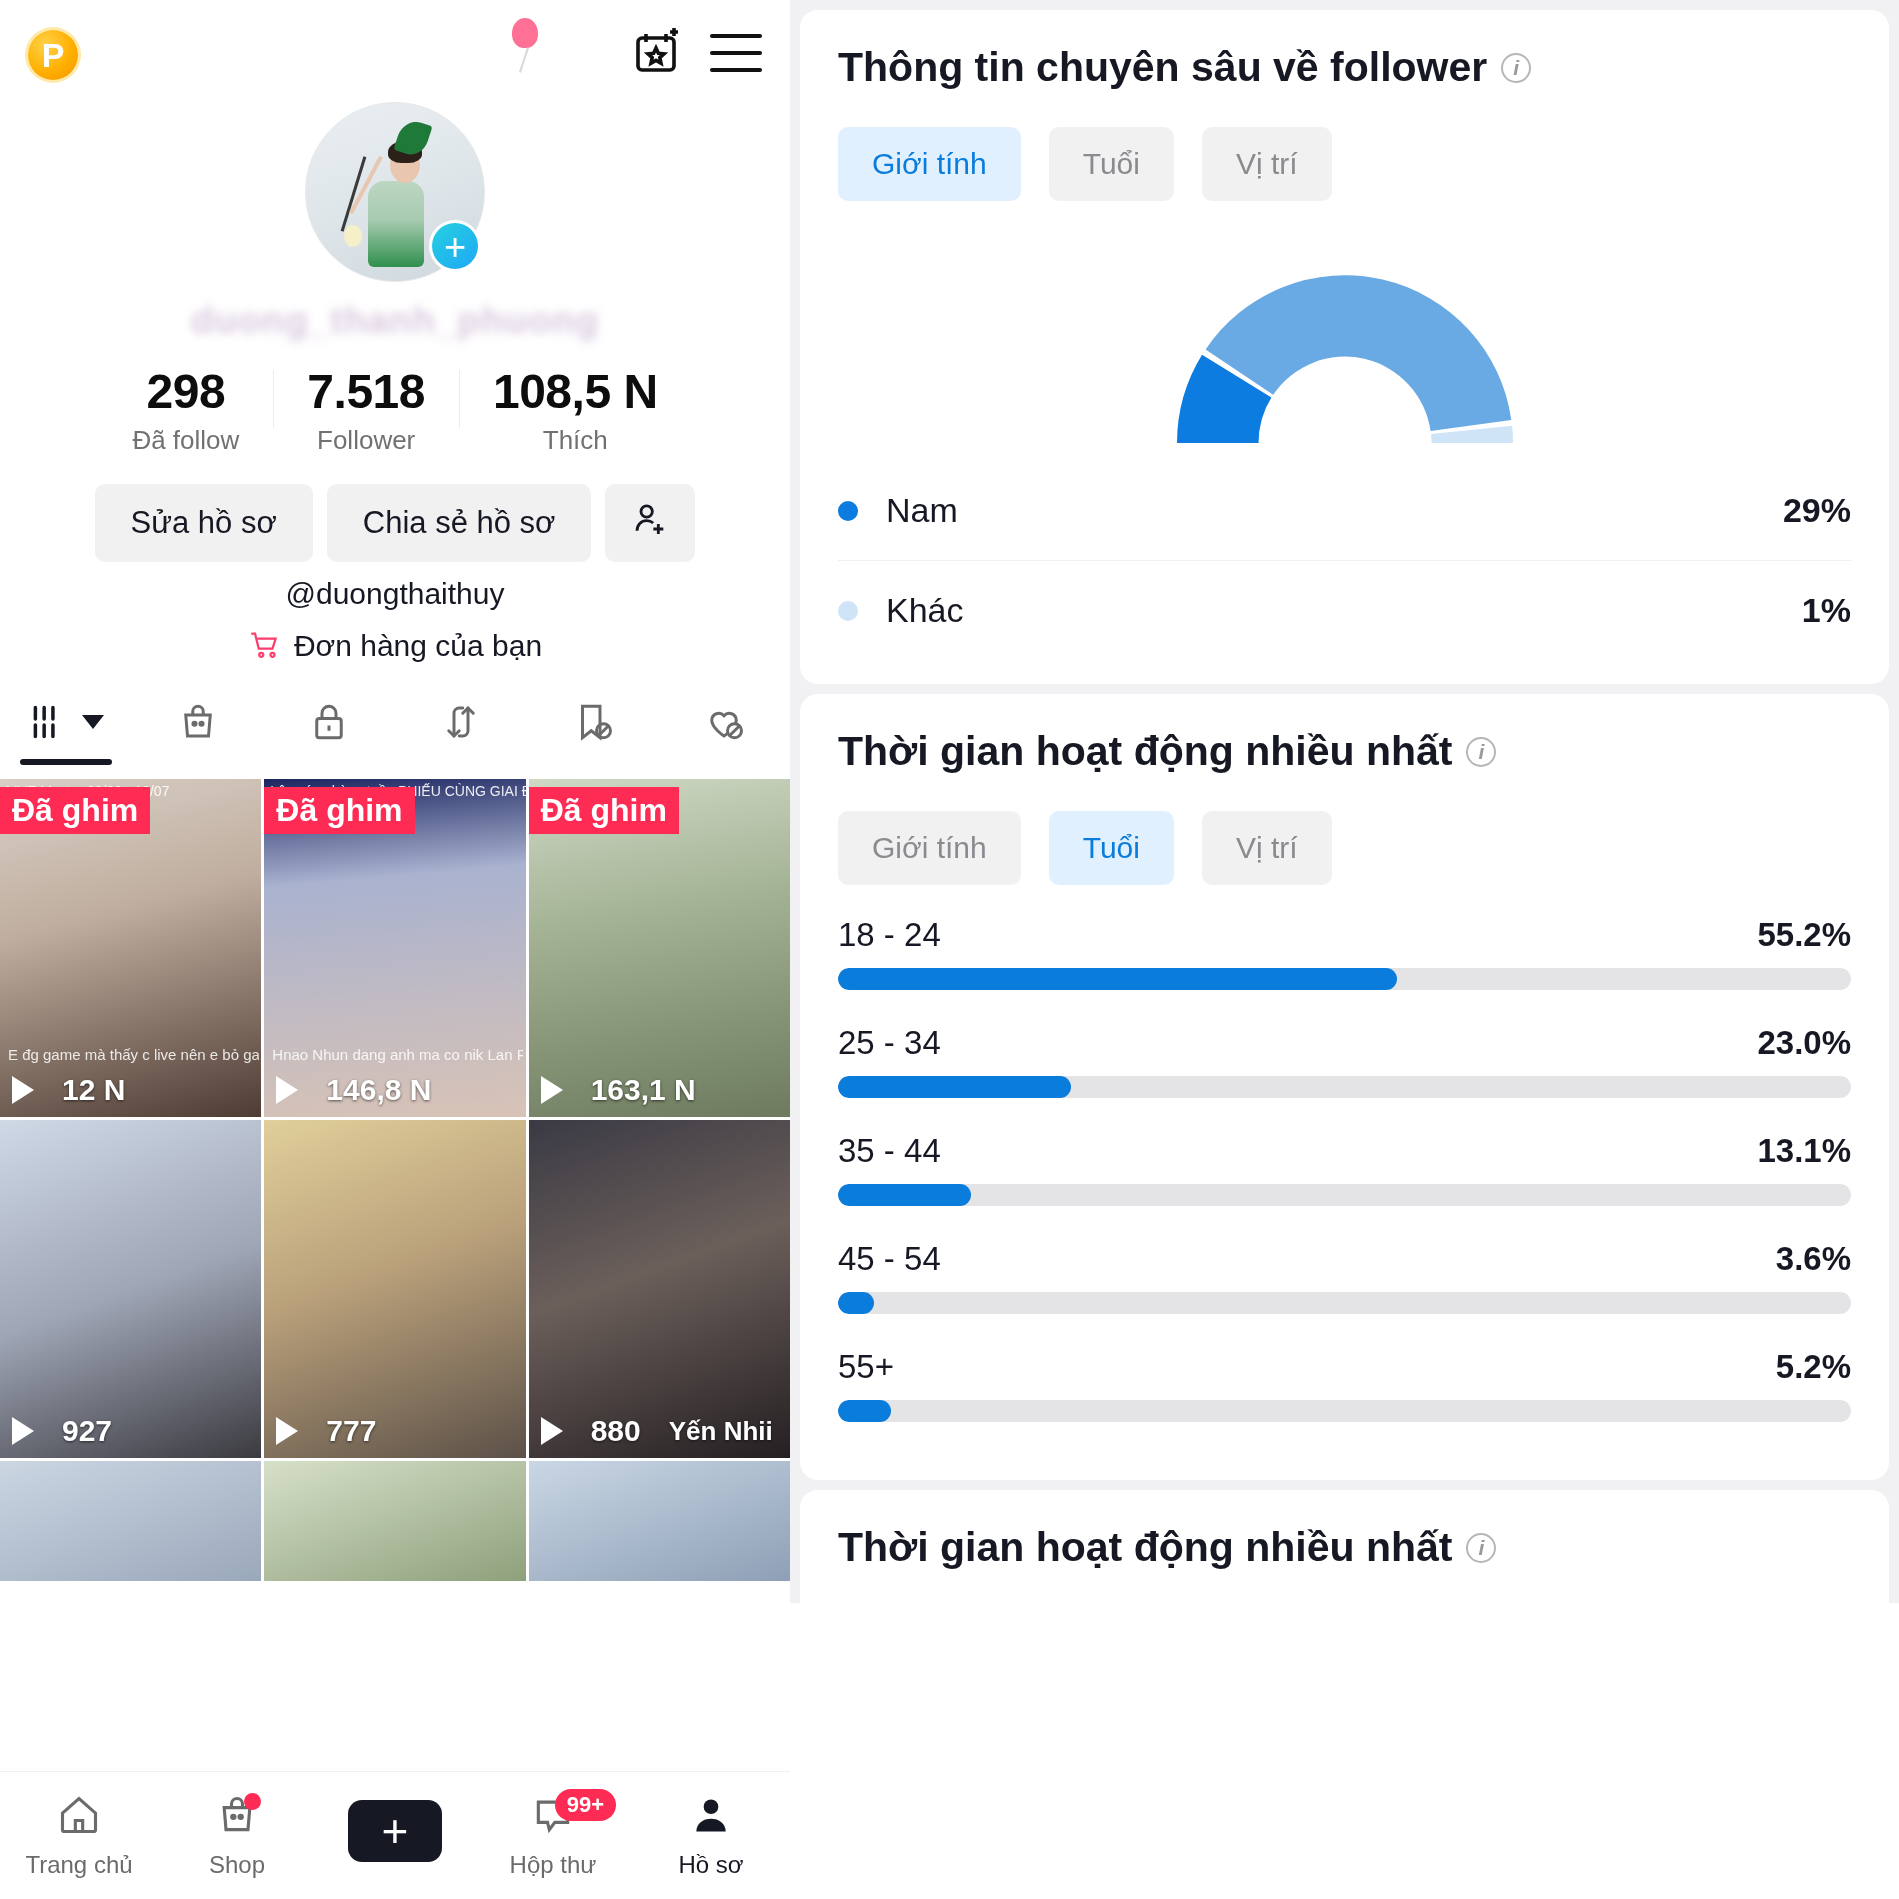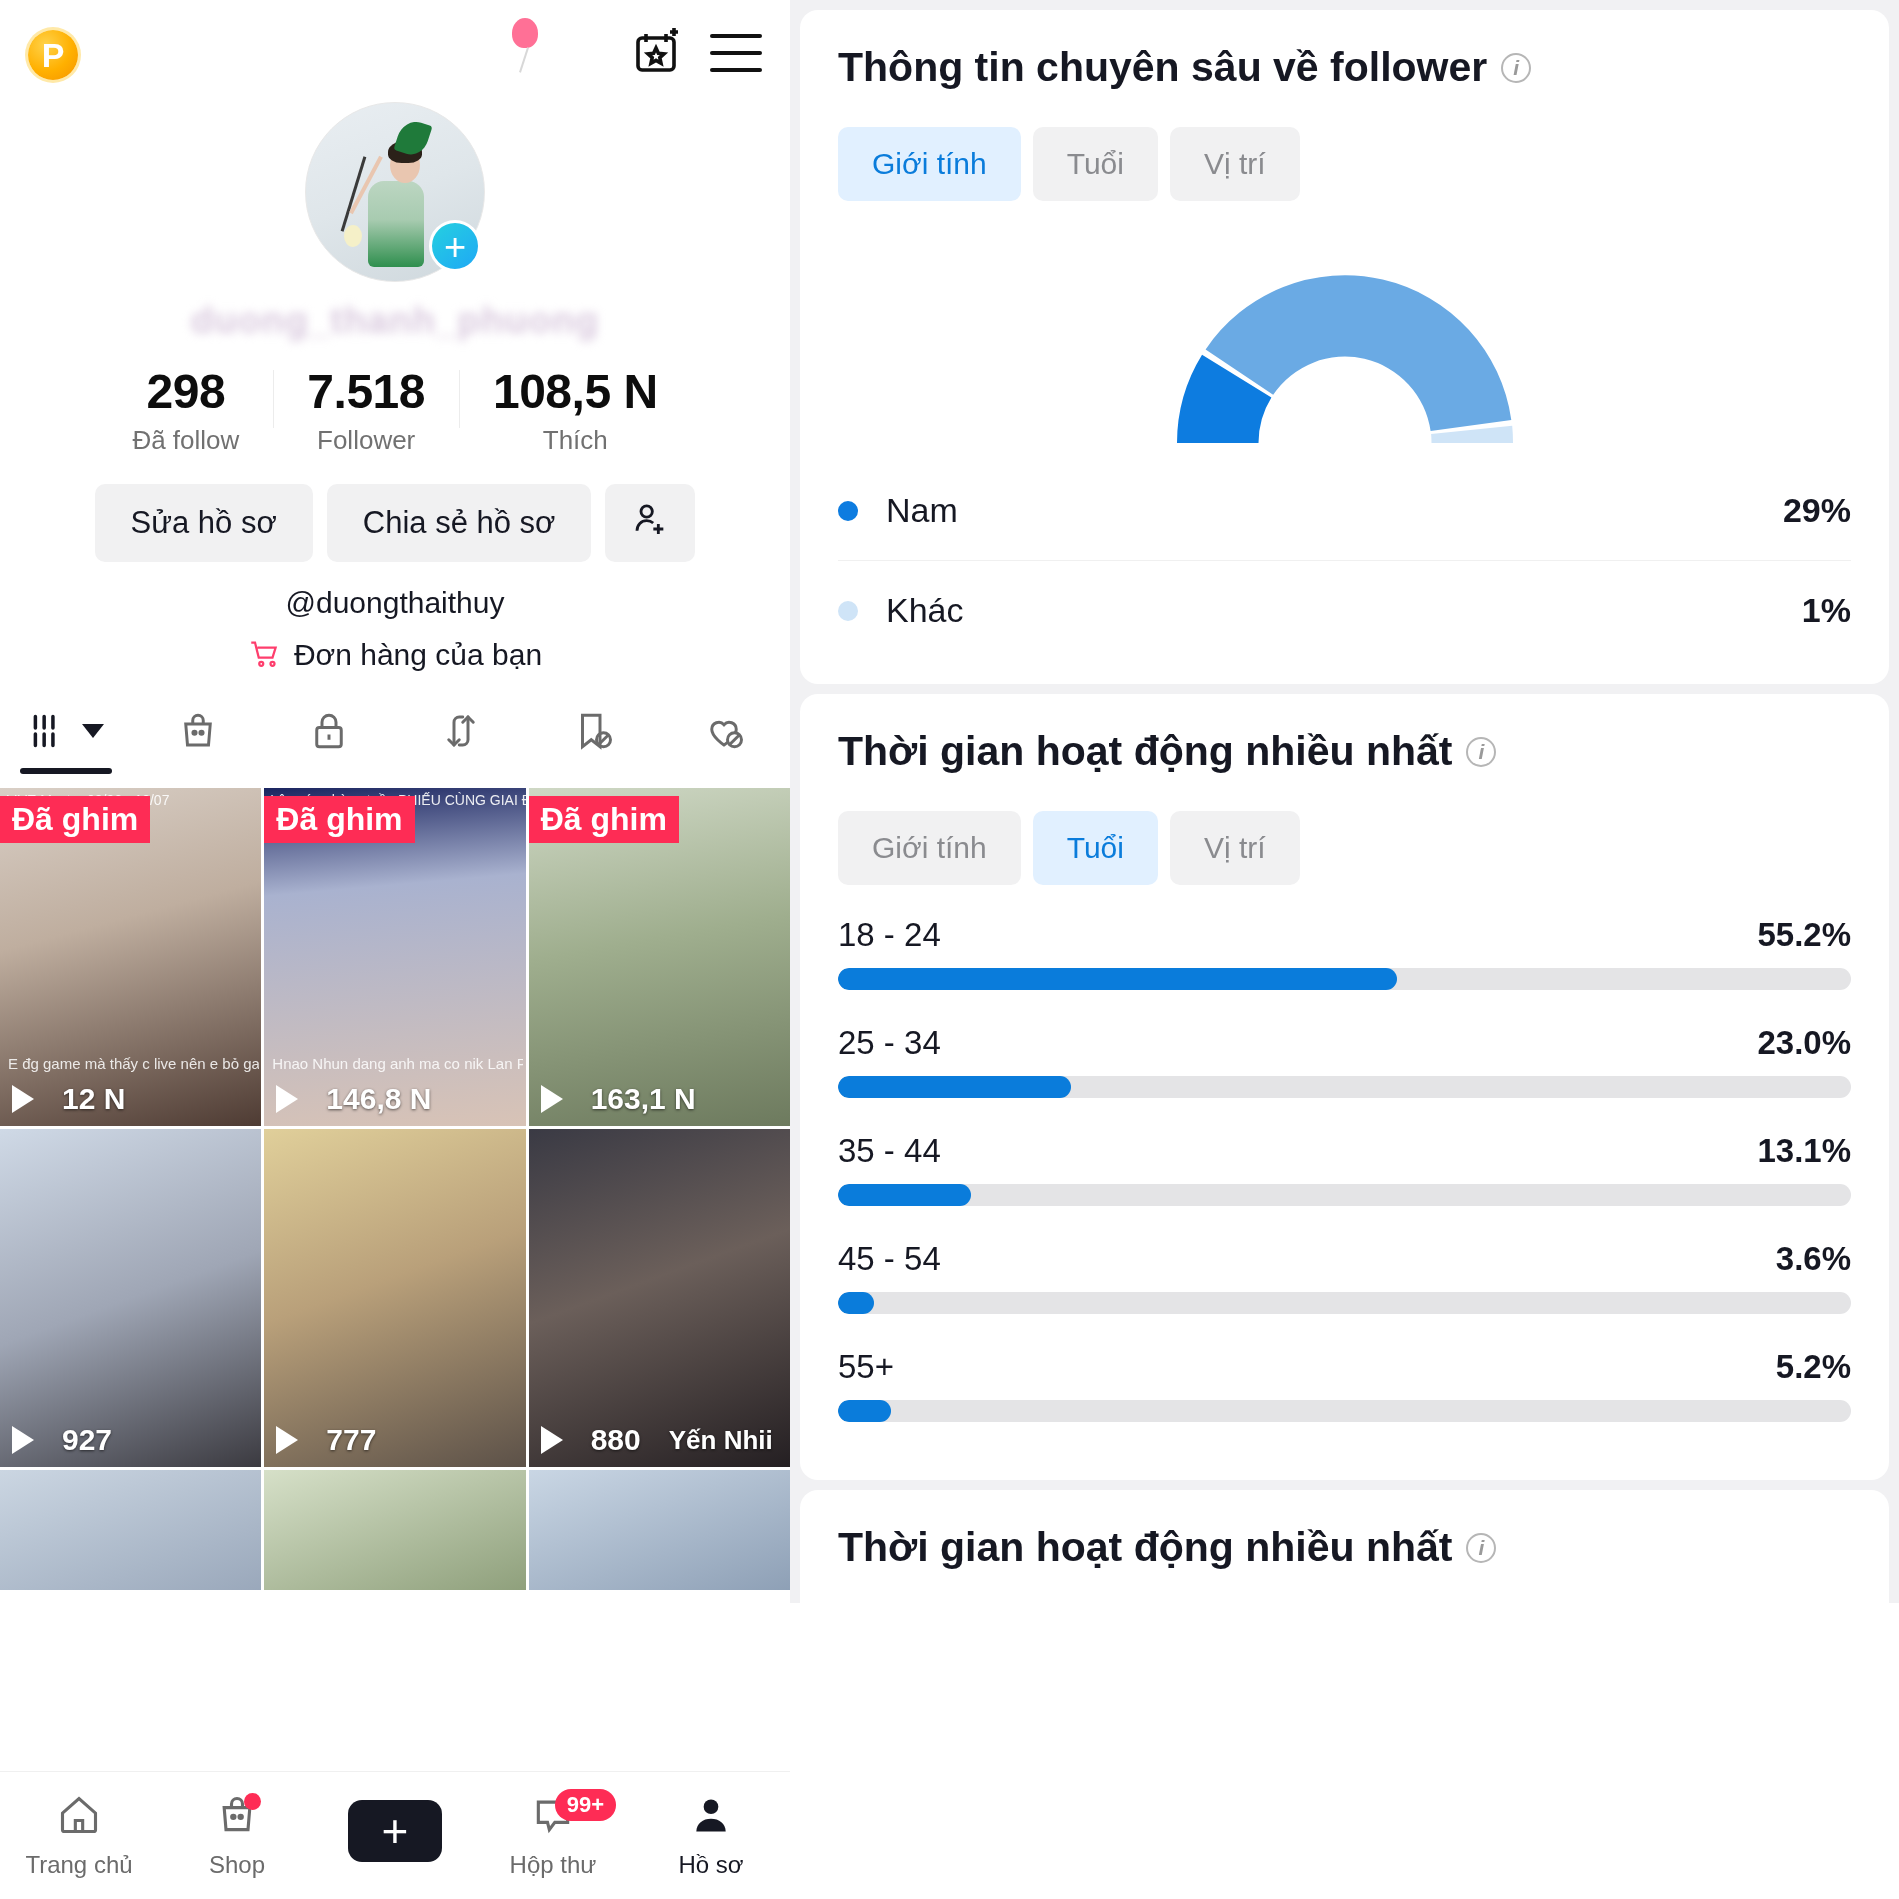--- a/index.html
+++ b/index.html
@@ -59,21 +59,21 @@
   .stat + .stat:before { content:""; position:absolute; left:0; top:6px; width:1px;height:58px;background:#ececec; }
   .stat-num { font-size:48px; font-weight:bold; color:#0d0d0d; letter-spacing:-0.5px; }
   .stat-lbl { font-size:26px; color:#717171; margin-top:6px; }
 
   .actions { display:flex; justify-content:center; gap:14px; margin-top:28px; }
   .btn-pill { background:#f1f1f2; border-radius:10px; height:78px; display:flex; align-items:center;
     justify-content:center; font-size:31px; color:#161823; padding:0 36px; border:none;
     font-family:"Liberation Sans",sans-serif; }
   .btn-icon { width:90px; padding:0; }
 
-  .handle { text-align:center; margin-top:24px; font-size:30px; color:#161823; }
+  .handle { text-align:center; margin-top:15px; font-size:30px; color:#161823; }
   .order-row { display:flex; align-items:center; justify-content:center; gap:12px; margin-top:18px; font-size:30px; color:#161823;}
   .cart-ic { width:34px;height:30px; }
 
   .tabs-icons { display:flex; margin-top:30px; height:68px; align-items:flex-start; }
   .tab-ic { flex:1; display:flex; justify-content:center; align-items:center; position:relative; height:58px; }
   .tab-ic svg { display:block; }
   .tab-underline { position:absolute; left:50%; transform:translateX(-50%); bottom:-14px;
     width:92px; height:6px; background:#161823; border-radius:3px; }
   .caret { width:0;height:0;border-left:11px solid transparent;border-right:11px solid transparent;
     border-top:14px solid #161823; margin-left:10px; align-self:center; }
@@ -115,21 +115,21 @@
   .add-plus{color:#fff;font-size:46px;font-weight:300;line-height:1;}
   .badge99 { position:absolute; top:-4px; left:54%; background:#fe2c55; color:#fff; font-size:22px;
     font-weight:bold; border-radius:22px; padding:3px 12px; }
 
   
   .analytics { width:1109px; height:1603px; background:#f1f1f3; padding:0 10px; overflow:hidden; }
   .card { background:#fff; border-radius:18px; margin:10px 0; padding:34px 38px 24px; }
   .card-title { font-size:41px; font-weight:bold; color:#161823; display:flex; align-items:center; gap:14px; }
   .info-ic { width:30px;height:30px;border-radius:50%;border:2px solid #b6b6b6;color:#9a9a9a;
     font-size:21px;line-height:26px;text-align:center;font-weight:bold;font-style:italic;}
-  .seg { display:flex; gap:12px; margin-top:36px; }
+  .seg { display:flex; gap:28px; margin-top:36px; }
   .seg-btn { border-radius:10px; background:#f1f1f2; color:#8a8b8f; font-size:30px;
     padding:20px 34px; border:none; font-family:"Liberation Sans",sans-serif; }
   .seg-btn.active { background:#e1f0ff; color:#0a7cdb; }
 
   .gauge-wrap { display:flex; justify-content:center; margin-top:46px; margin-bottom:14px;}
   .legend-row { display:flex; align-items:center; padding:30px 0; border-bottom:1px solid #f0f0f0;}
   .legend-row:last-child{border-bottom:none;}
   .dot { width:20px;height:20px;border-radius:50%; margin-right:28px; }
   .legend-lbl { font-size:34px; color:#161823; flex:1; }
   .legend-val { font-size:34px; color:#161823; font-weight:bold; }

